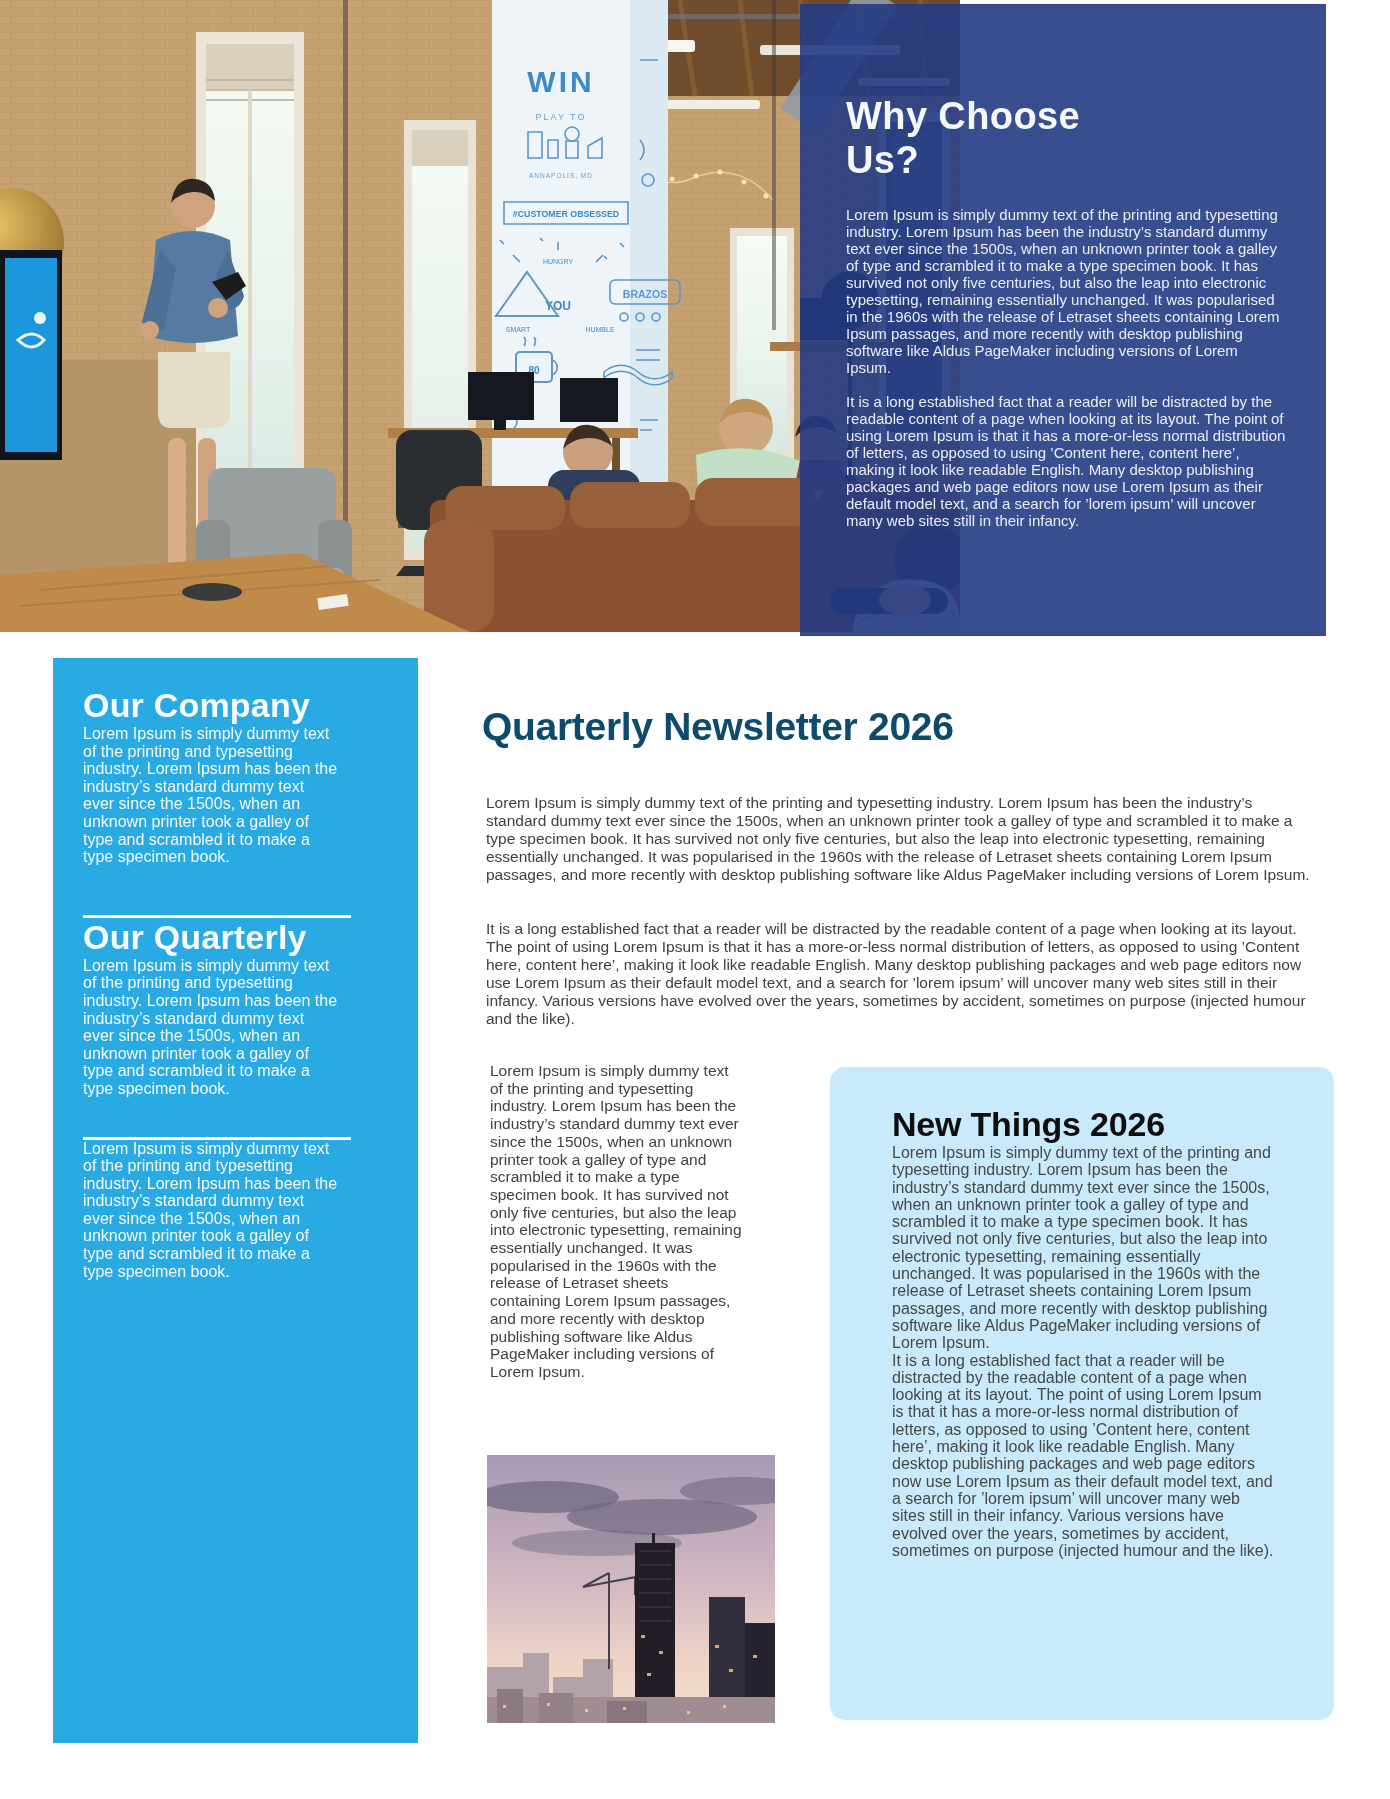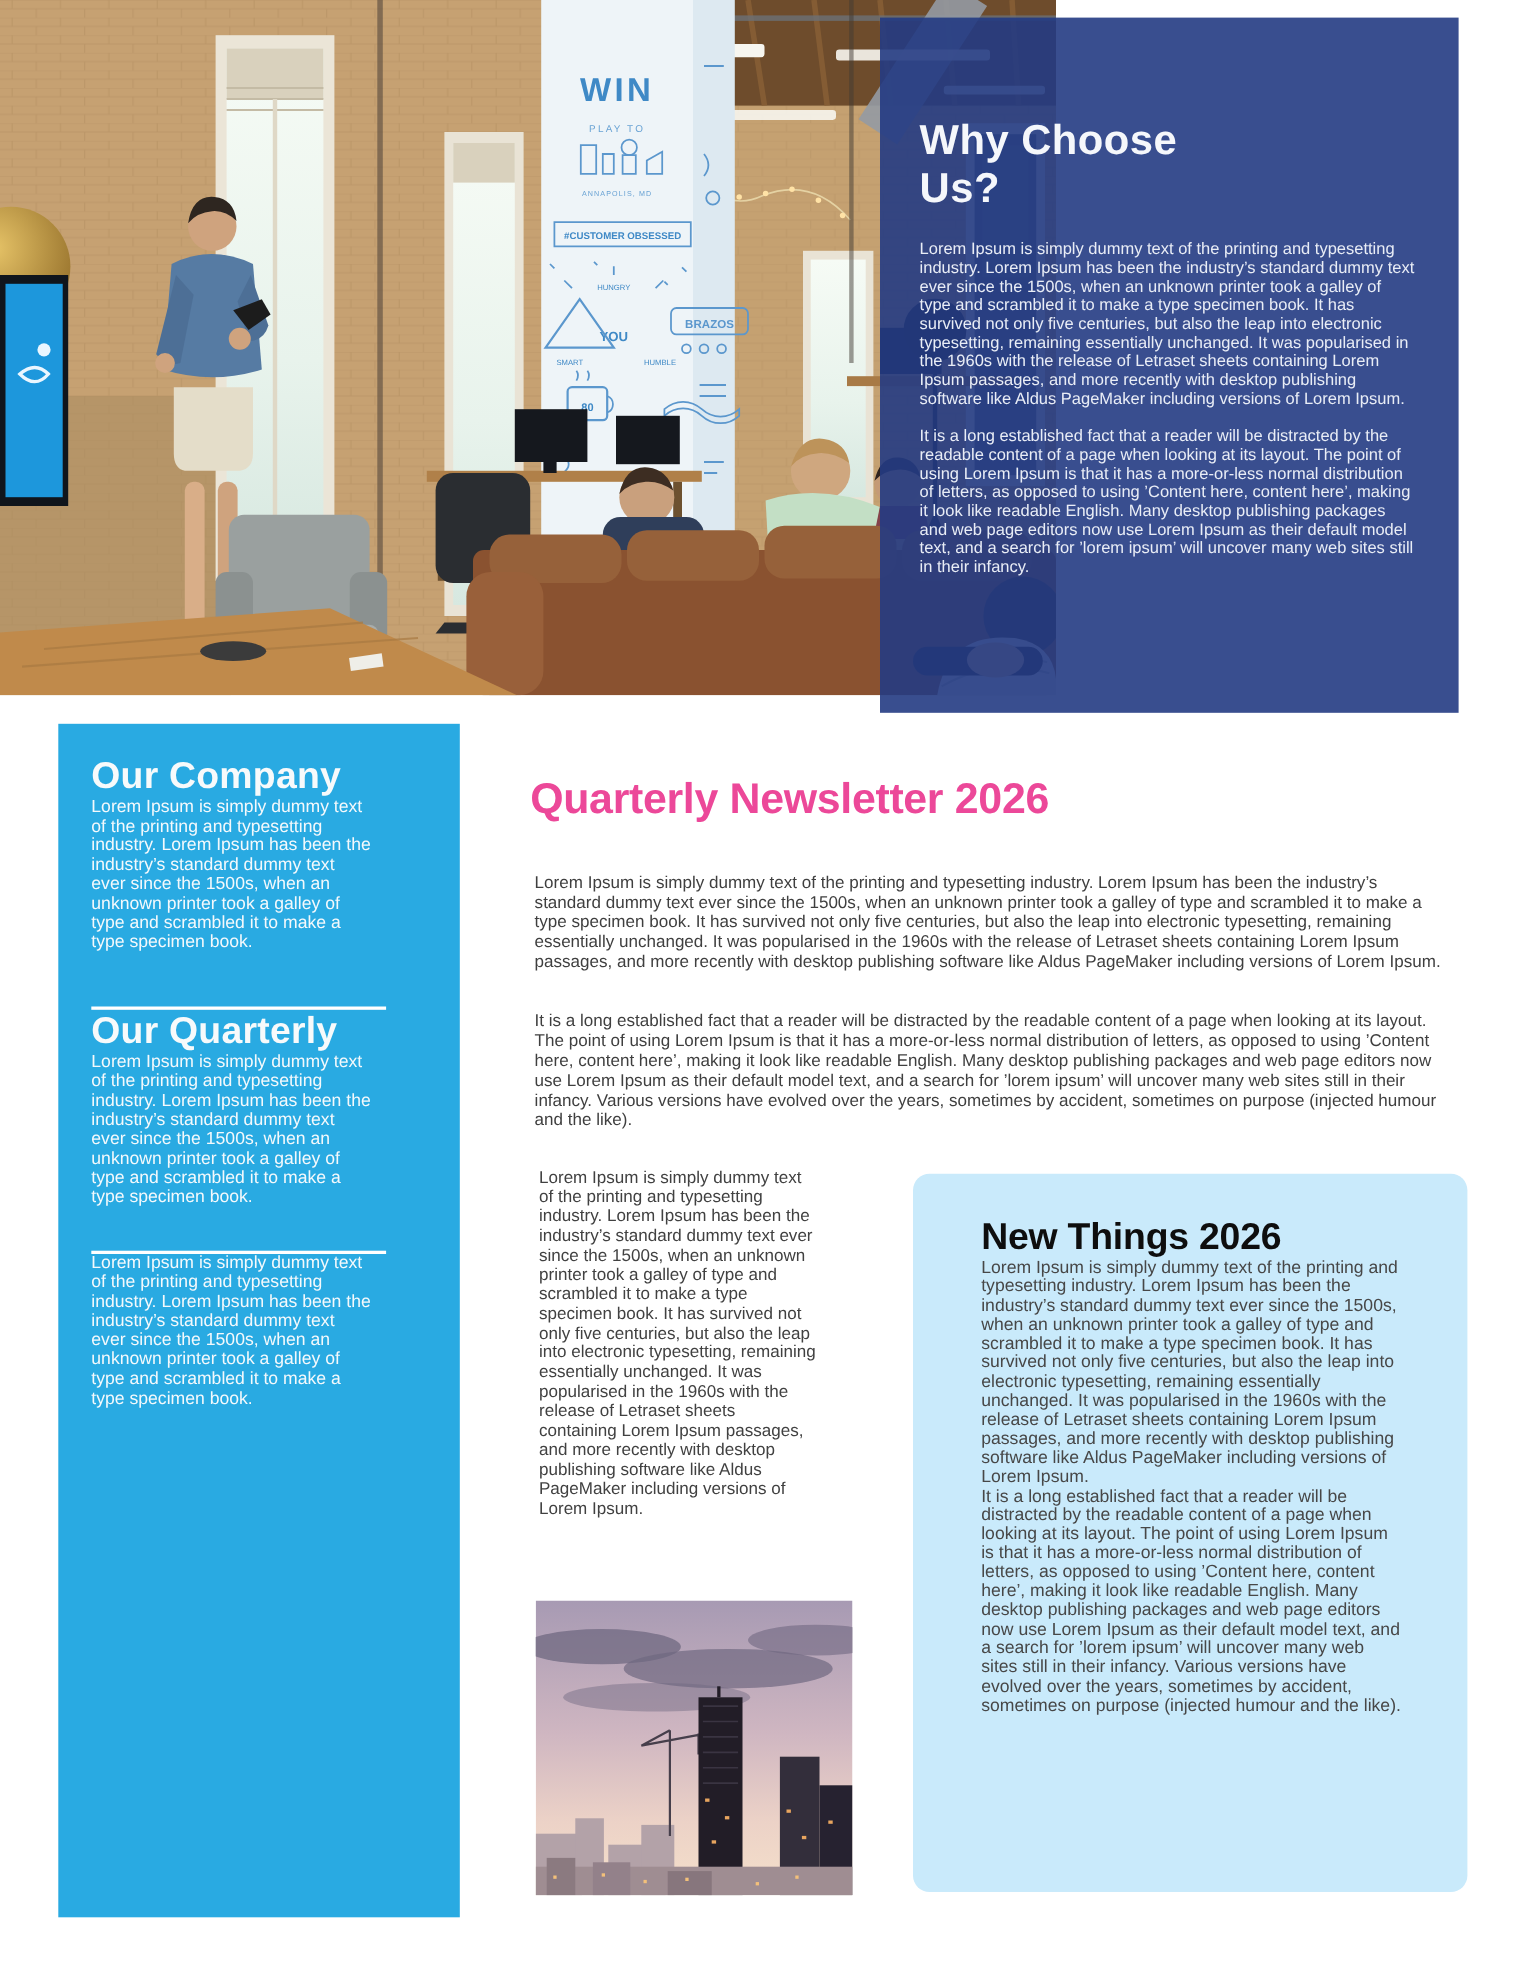--- a/index.html
+++ b/index.html
@@ -3,23 +3,23 @@
 <meta charset="utf-8">
 <style>
   html,body{margin:0;padding:0;background:#ffffff;}
   body{font-family:"Liberation Sans", sans-serif;}
   .page{position:relative;width:1390px;height:1799px;background:#ffffff;overflow:hidden;}
 
   
   .hero{position:absolute;left:0;top:0;width:1326px;height:632px;}
   .hero-photo{position:absolute;left:0;top:0;width:960px;height:632px;display:block;}
   .hero-panel{
-    position:absolute;left:800px;top:16px;width:526px;height:632px;
+    position:absolute;left:800px;top:4px;width:526px;height:632px;
     background:rgba(36,59,131,0.90);
-    box-sizing:border-box;padding:90px 40px 0 36px;color:#eef1f8;
+    box-sizing:border-box;padding:90px 40px 0 46px;color:#eef1f8;
   }
   .hero-panel .panel-heading{
     margin:0 0 24px 0;font-size:38px;line-height:44px;font-weight:700;
     color:#f5f7fb;letter-spacing:.4px;
   }
   .hero-panel p{margin:0 0 17px 0;font-size:15px;line-height:17px;color:#e9edf6;}
 
   
   .sidebar{
     position:absolute;left:53px;top:658px;width:365px;height:1085px;
@@ -33,21 +33,21 @@
   .sb-h2{margin-top:46px;}
   .sb-p2{margin-top:53px;}
   .sb-div2{margin-top:39px;}
   .sb-h3{margin-top:46px;}
   .sb-p3{margin-top:48px;}
   .sb-divider{width:268px;height:3px;background:#ffffff;}
 
   
   .main-title{
     position:absolute;left:482px;top:704px;margin:0;
-    font-size:39px;font-weight:700;color:#ec4899;letter-spacing:-0.3px;line-height:1.2;
+    font-size:39px;font-weight:700;color:#0c4a6e;letter-spacing:-0.3px;line-height:1.2;
   }
   .main-para{position:absolute;left:486px;width:828px;font-size:15.5px;line-height:18px;color:#3f3f3f;margin:0;}
   .main-para-1{top:794px;}
   .main-para-2{top:920px;}
   .col-para{
     position:absolute;left:490px;top:1062px;width:252px;margin:0;
     font-size:15.5px;line-height:17.7px;color:#414141;
   }
   .city-photo{position:absolute;left:487px;top:1455px;width:288px;height:268px;display:block;}
 

